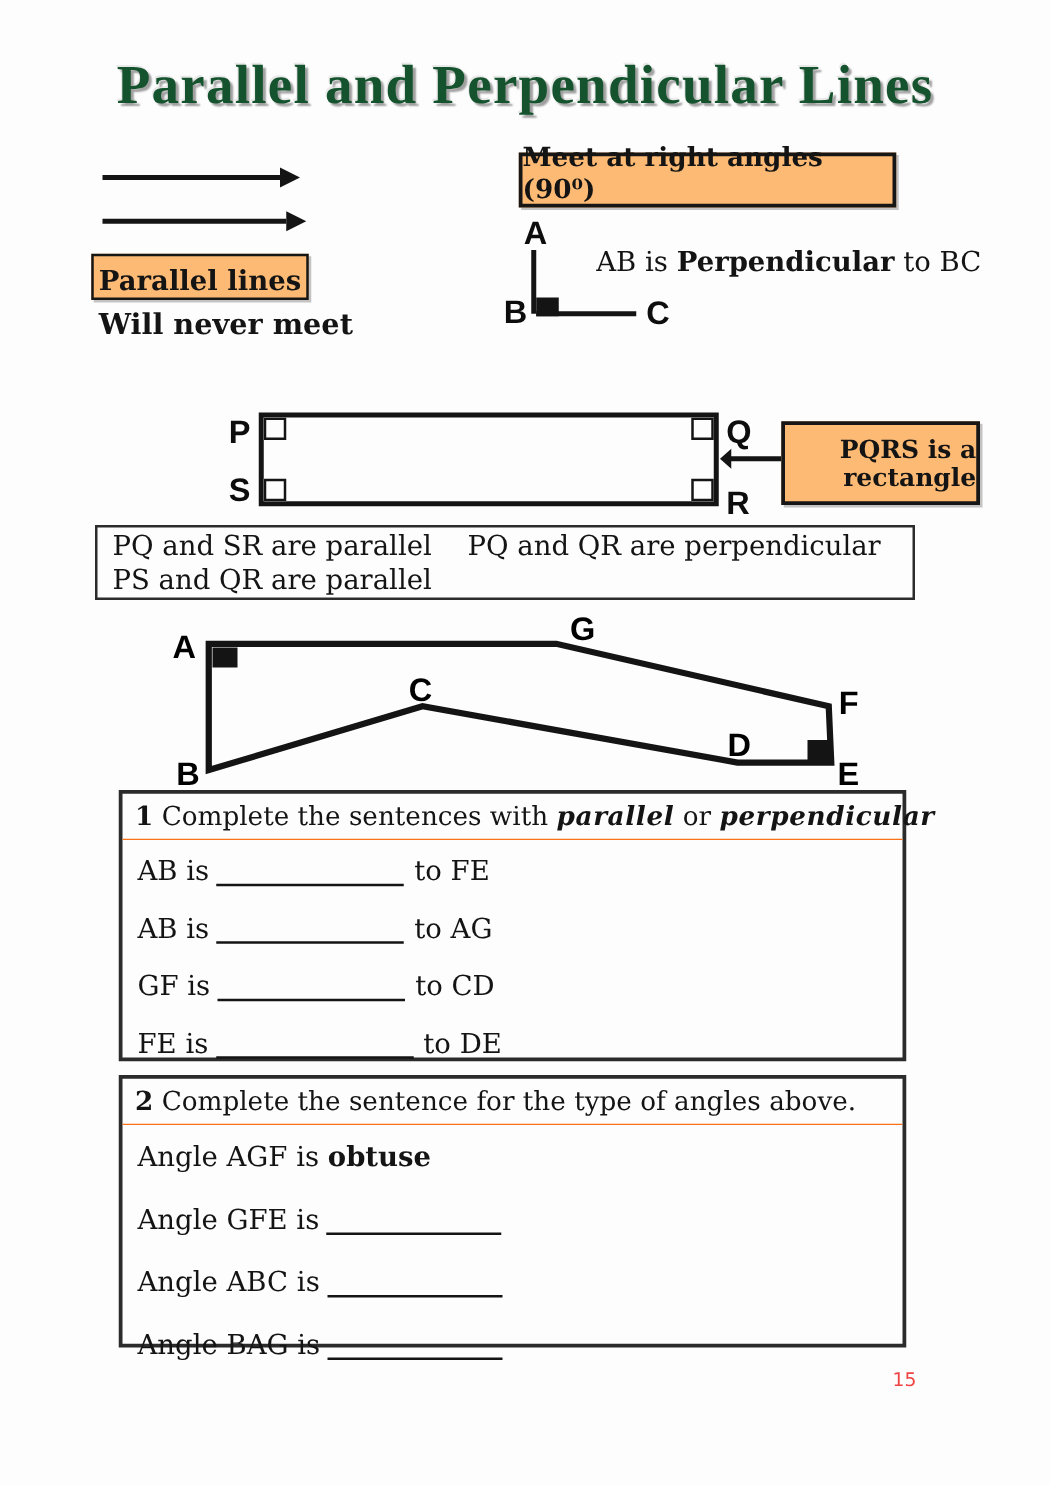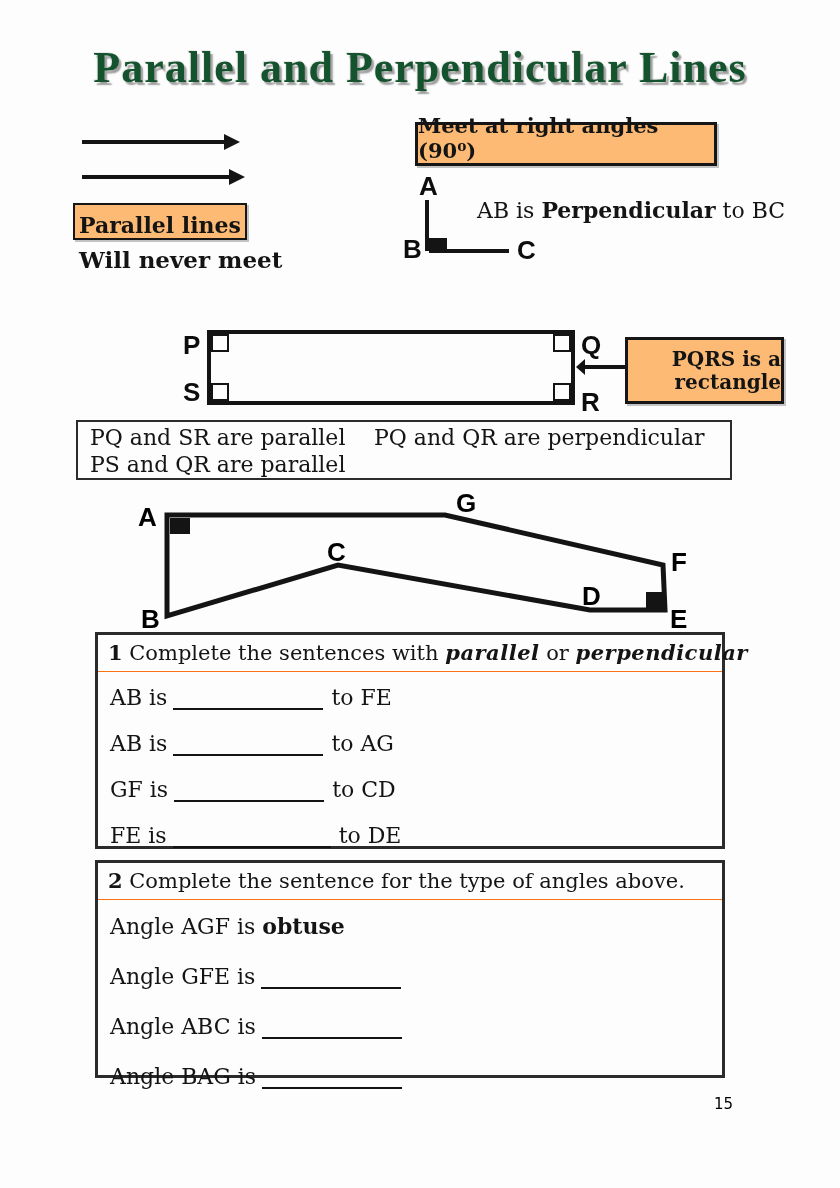--- a/index.html
+++ b/index.html
@@ -55,21 +55,21 @@
   .qheader b i{letter-spacing:.5px;}
   .qbody{padding:13px 12px 0 12px;font-size:22px;}
   .fill-row{margin-bottom:20px;line-height:26px;}
   .q2 .fill-row{margin-bottom:24px;}
   .blank{display:inline-block;border-bottom:2px solid #141414;height:18px;
          vertical-align:-5px;margin:0 8px 0 6px;}
   .blank.w1{width:150px;}
   .blank.w2{width:140px;}
 
   .page-number{position:absolute;left:714px;top:1095px;font-family:"DejaVu Sans", sans-serif;
-               font-size:15px;color:#000000;}
+               font-size:15px;color:#ef4444;}
   svg text{font-family:"Liberation Sans", sans-serif;font-weight:bold;}
 </style>
 </head>
 <body>
 
 <div class="page">
 
   <div class="title">Parallel and Perpendicular Lines</div>
 
   <svg class="abs" style="left:78px;top:130px;" width="172" height="58" viewBox="0 0 172 58">

